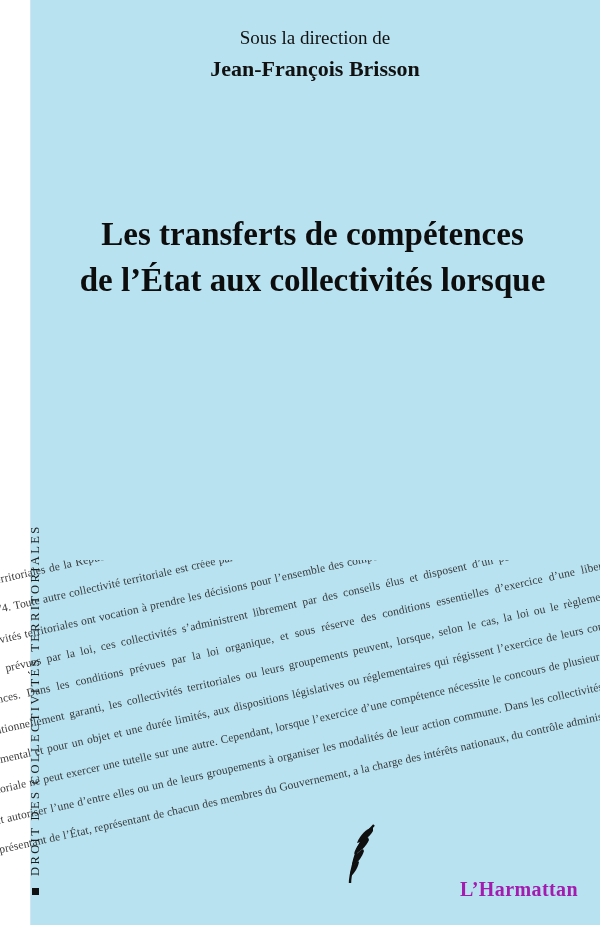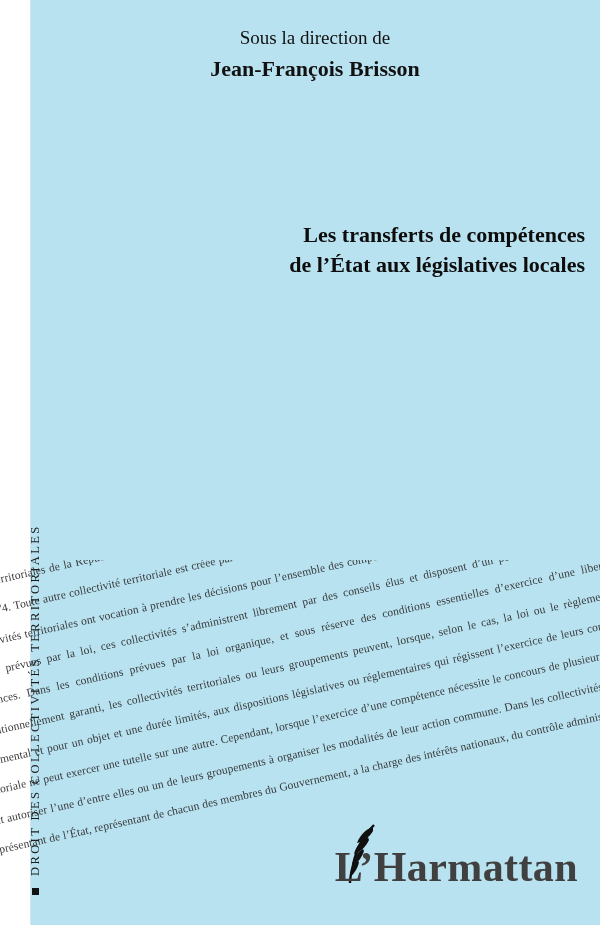--- a/index.html
+++ b/index.html
@@ -85,27 +85,26 @@
     color: #111111;
     font-family: "Liberation Serif", serif;
   }
 
   
   .title {
     position: absolute;
     left: 40px;
     top: 212px;
     width: 545px;
-    text-align: right;
-    font-size: 22px;
+    text-align: center;
+    font-size: 33px;
     font-weight: bold;
     line-height: 1.38;
     color: #0d0d0d;
     font-family: "Liberation Serif", serif;
-    margin-top: 8px;
   }
   .title-line { display: block; }
 
   
   .diagonal-wrap {
     position: absolute;
     left: 0;
     top: 560px;
     width: 600px;
     height: 365px;
@@ -131,25 +130,25 @@
   .publisher {
     position: absolute;
     right: 22px;
     bottom: 16px;
     width: 230px;
     height: 92px;
   }
   .pub-name {
     position: absolute;
     right: 0;
-    bottom: 18px;
+    bottom: 8px;
     font-family: "Liberation Serif", serif;
-    font-size: 42px;
+    font-size: 20px;
     font-weight: bold;
-    color: #404040;
+    color: #a21caf;
     letter-spacing: 0.4px;
     white-space: nowrap;
   }
   .pub-mark {
     position: absolute;
     right: 188px;
     bottom: 24px;
     width: 46px;
     height: 62px;
   }
@@ -166,21 +165,21 @@
   <div class="series">
     <span class="series-square"></span>
     <span>DROIT DES COLLECTIVITÉS TERRITORIALES</span>
   </div>
 
   <div class="direction">Sous la direction de</div>
   <div class="editor">Jean-François Brisson</div>
 
   <div class="title">
     <span class="title-line">Les transferts de compétences</span>
-    <span class="title-line">de l’État aux législatives locales</span>
+    <span class="title-line">de l’État aux collectivités lorsque</span>
   </div>
 
   <div class="diagonal-wrap">
     <div class="diagonal">collectivités territoriales de la République sont les communes, les départements, les régions, les collectivités à statut particulier et les collectivités d’outre-mer régies par l’article 74. Toute autre collectivité territoriale est créée par la loi, le cas échéant en lieu et place d’une ou de plusieurs collectivités mentionnées au présent alinéa. Les collectivités territoriales ont vocation à prendre les décisions pour l’ensemble des compétences qui peuvent le mieux être mises en œuvre à leur échelon. Dans les conditions prévues par la loi, ces collectivités s’administrent librement par des conseils élus et disposent d’un pouvoir réglementaire pour l’exercice de leurs compétences. Dans les conditions prévues par la loi organique, et sous réserve des conditions essentielles d’exercice d’une liberté publique ou d’un droit constitutionnellement garanti, les collectivités territoriales ou leurs groupements peuvent, lorsque, selon le cas, la loi ou le règlement l’a prévu, déroger, à titre expérimental et pour un objet et une durée limités, aux dispositions législatives ou réglementaires qui régissent l’exercice de leurs compétences. Aucune collectivité territoriale ne peut exercer une tutelle sur une autre. Cependant, lorsque l’exercice d’une compétence nécessite le concours de plusieurs collectivités territoriales, la loi peut autoriser l’une d’entre elles ou un de leurs groupements à organiser les modalités de leur action commune. Dans les collectivités territoriales de la République, le représentant de l’État, représentant de chacun des membres du Gouvernement, a la charge des intérêts nationaux, du contrôle administratif et du respect des lois.</div>
   </div>
 
   <div class="publisher">
     <div class="pub-mark">
       <svg width="46" height="62" viewBox="0 0 46 62">
         <path d="M30 2 C20 12, 12 26, 9 42 C7 50, 6 56, 6 60" stroke="#101010" stroke-width="2.4" fill="none"></path>

